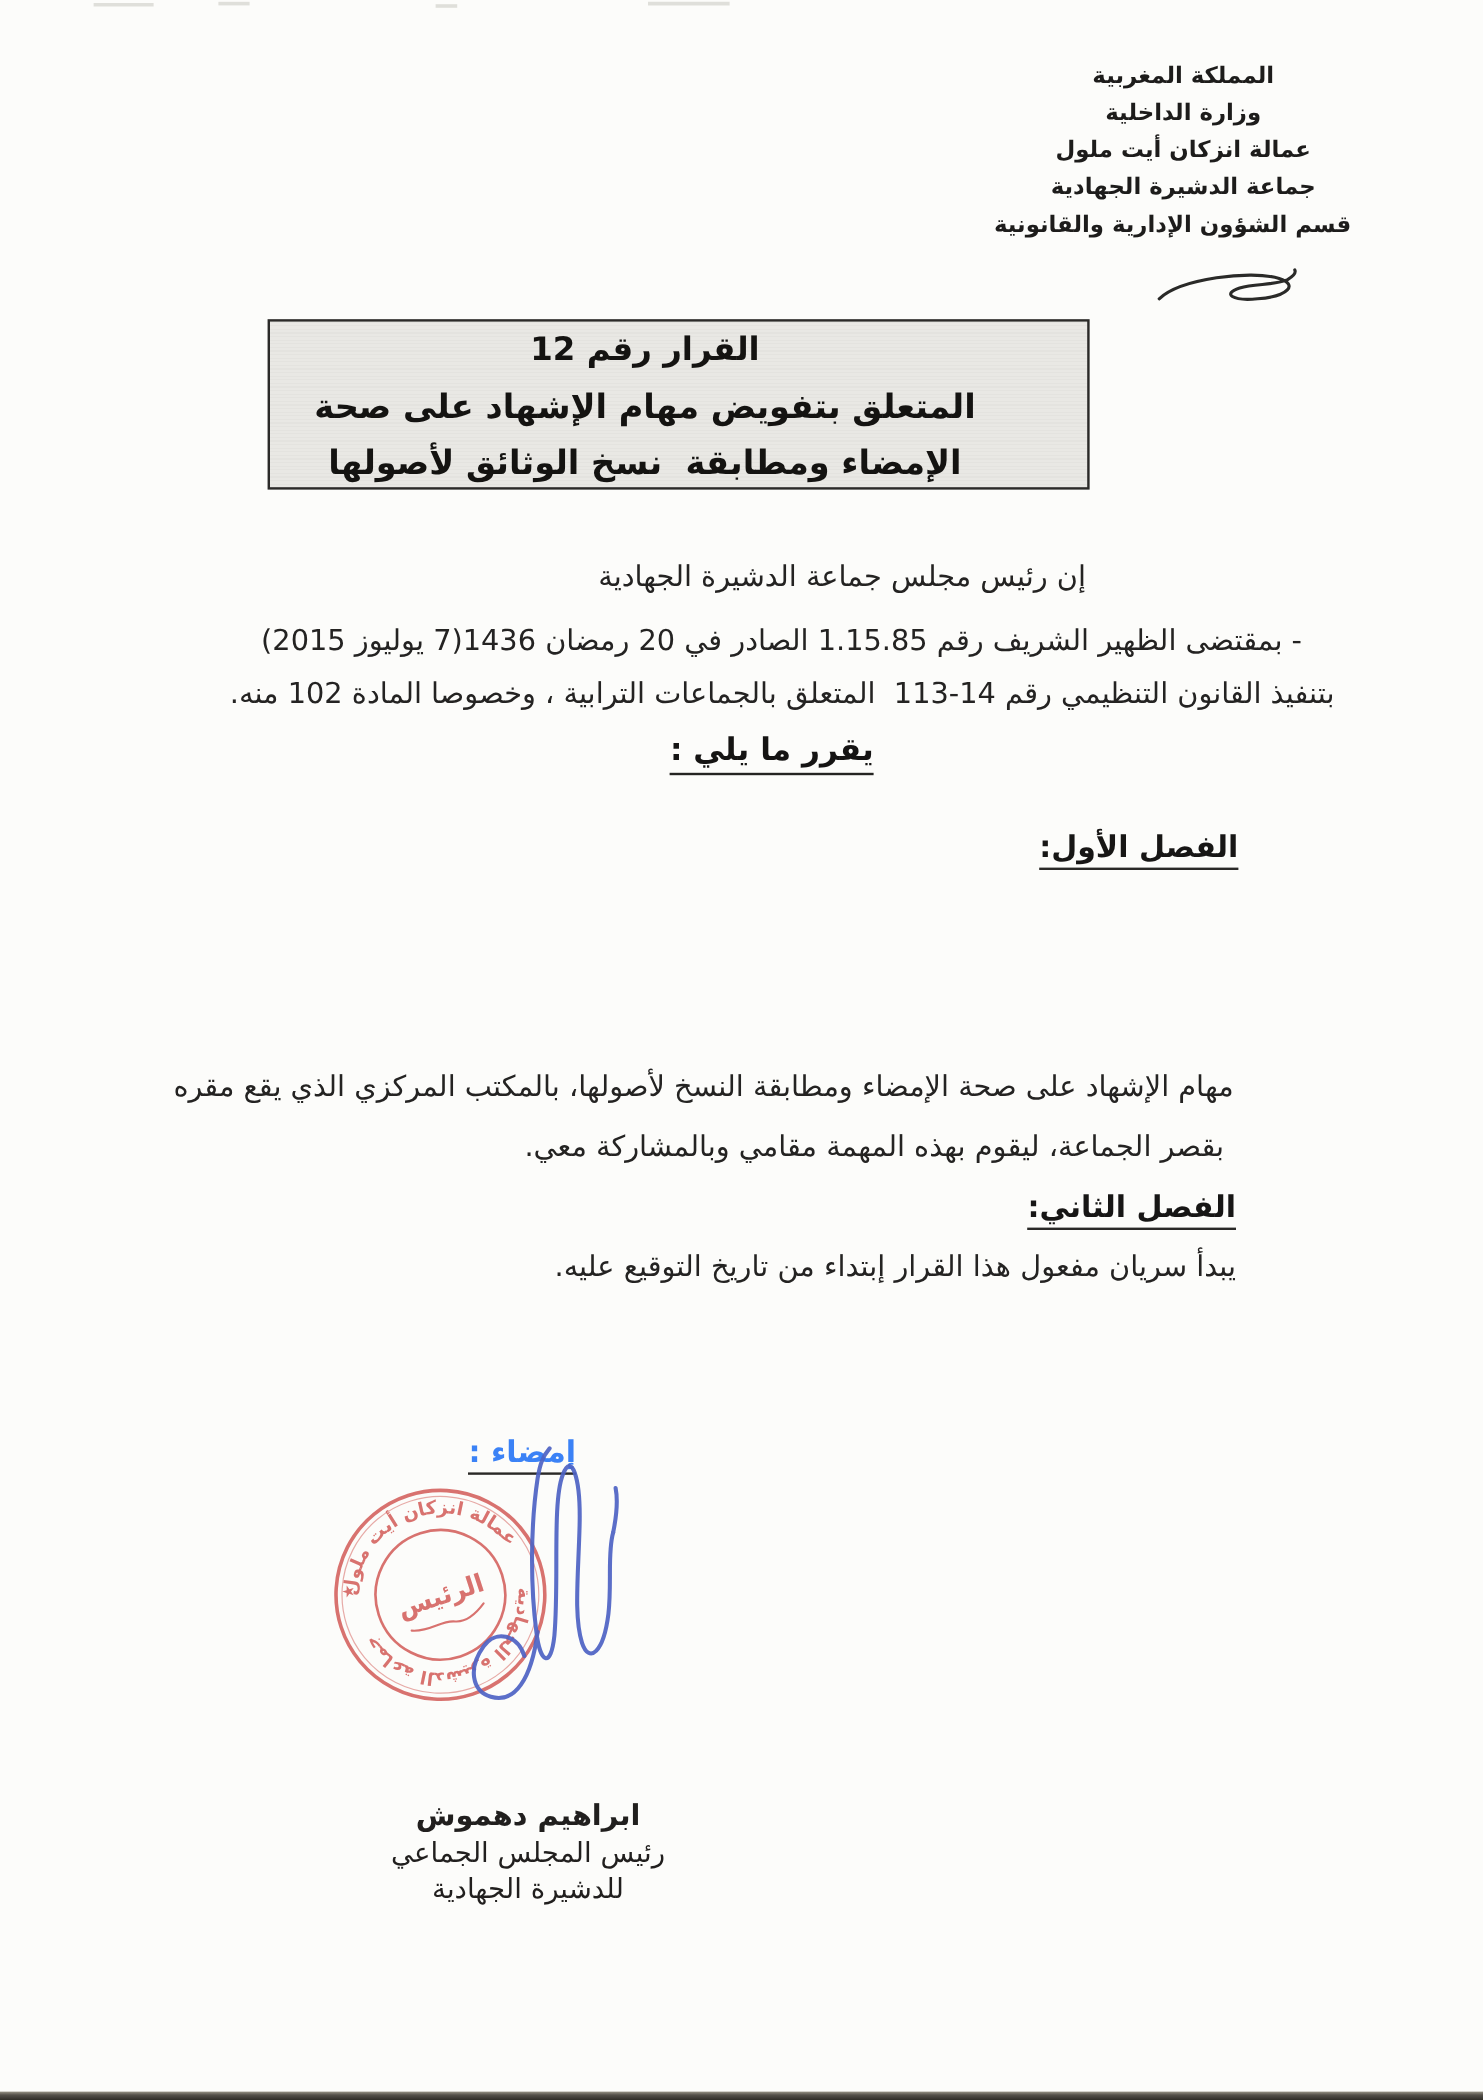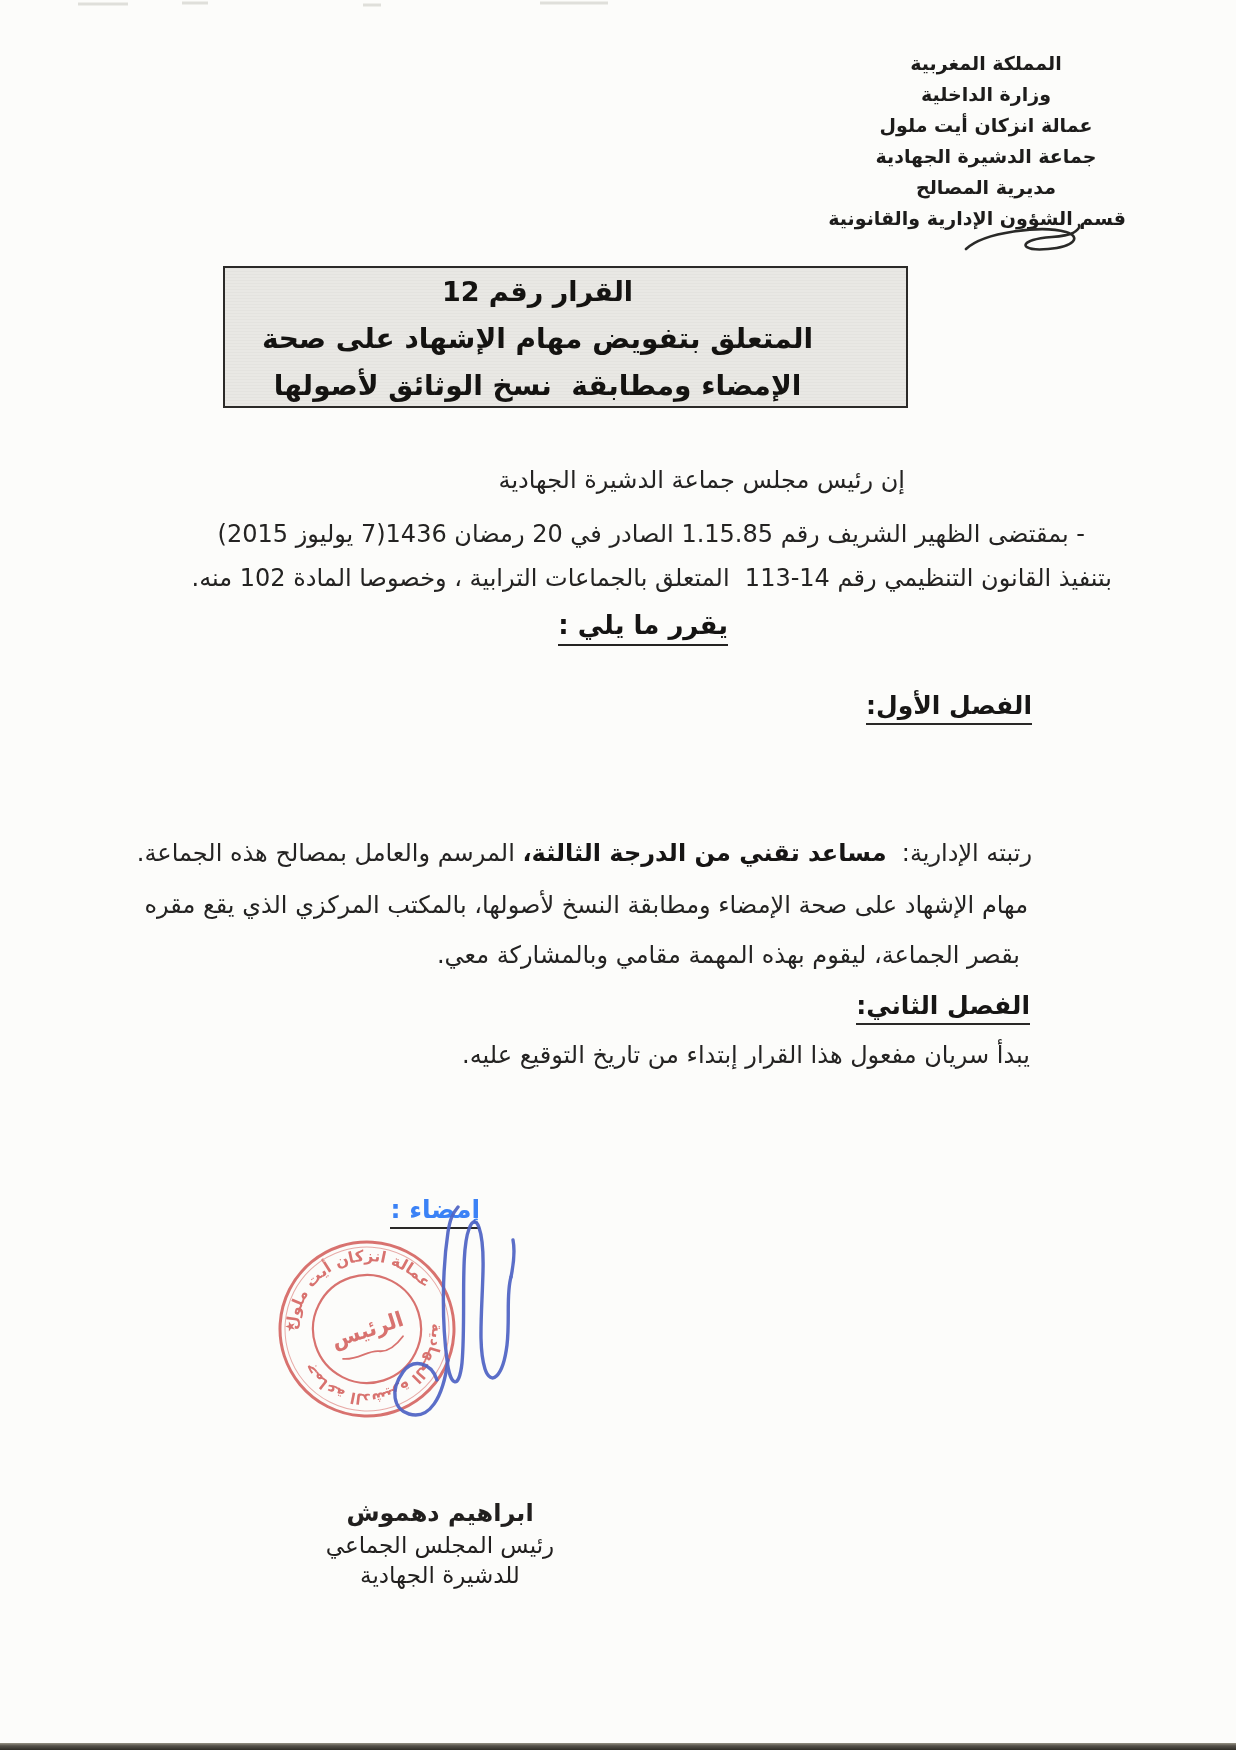--- a/index.html
+++ b/index.html
@@ -58,40 +58,38 @@
 </head>
 <body>
 
 <div class="page">
 
   <div class="gov-header">
     <div>المملكة المغربية</div>
     <div>وزارة الداخلية</div>
     <div>عمالة انزكان أيت ملول</div>
     <div>جماعة الدشيرة الجهادية</div>
-    <div>مديرية المصالح</div>
     <div>قسم الشؤون الإدارية والقانونية</div>
   </div>
 
   <div class="title-box">
     <div class="t-line t1">القرار رقم 12</div>
     <div class="t-line t2">المتعلق بتفويض مهام الإشهاد على صحة</div>
     <div class="t-line t3">الإمضاء ومطابقة  نسخ الوثائق لأصولها</div>
   </div>
 
   <div class="abs body-line" style="top:463px;right:331px;">إن رئيس مجلس جماعة الدشيرة الجهادية</div>
   <div class="abs body-line" style="top:517px;right:151px;">- بمقتضى الظهير الشريف رقم 1.15.85 الصادر في 20 رمضان 1436(7 يوليوز 2015)</div>
   <div class="abs body-line" style="top:561px;right:124px;">بتنفيذ القانون التنظيمي رقم 14-113  المتعلق بالجماعات الترابية ، وخصوصا المادة 102 منه.</div>
   <div class="abs decides" style="top:608px;right:508px;">يقرر ما يلي :</div>
 
   <div class="abs heading" style="top:690px;right:204px;">الفصل الأول:</div>
 
 
 
-  <div class="abs body-line" style="top:836px;right:204px;"><span>رتبته الإدارية:  </span><span class="bold">مساعد تقني من الدرجة الثالثة،</span><span> المرسم والعامل بمصالح هذه الجماعة.</span></div>
 
   <div class="abs body-line" style="top:888px;right:208px;">مهام الإشهاد على صحة الإمضاء ومطابقة النسخ لأصولها، بالمكتب المركزي الذي يقع مقره</div>
   <div class="abs body-line" style="top:938px;right:216px;">بقصر الجماعة، ليقوم بهذه المهمة مقامي وبالمشاركة معي.</div>
 
   <div class="abs heading" style="top:990px;right:206px;">الفصل الثاني:</div>
   <div class="abs body-line" style="top:1038px;right:206px;">يبدأ سريان مفعول هذا القرار إبتداء من تاريخ التوقيع عليه.</div>
 
 
   <div class="abs sig-label" style="top:1194px;right:756px;">إمضاء :</div>
 

